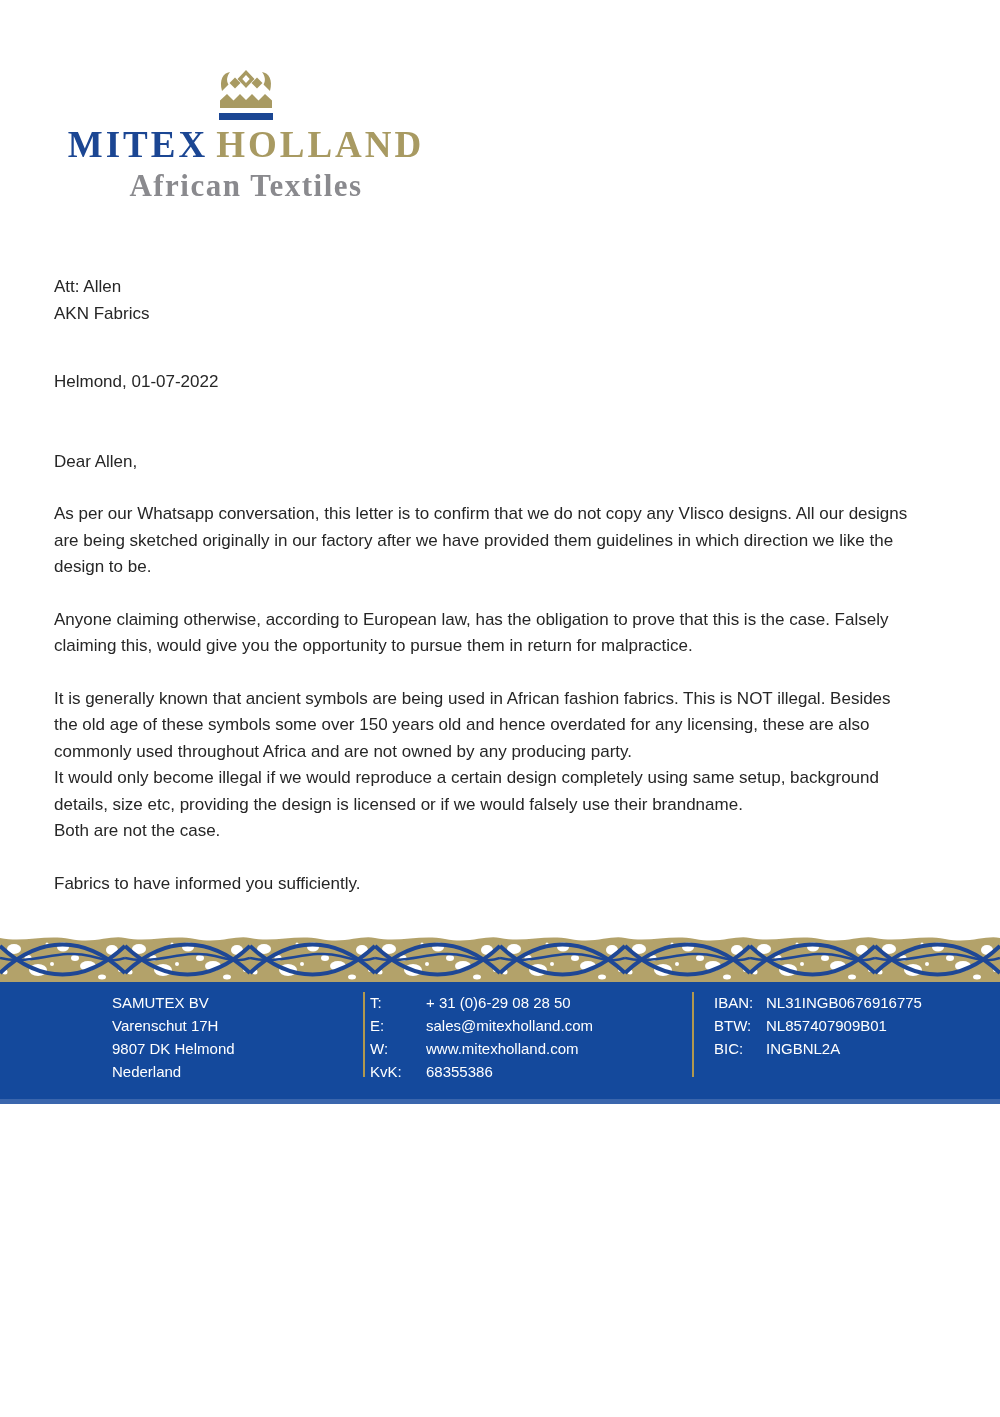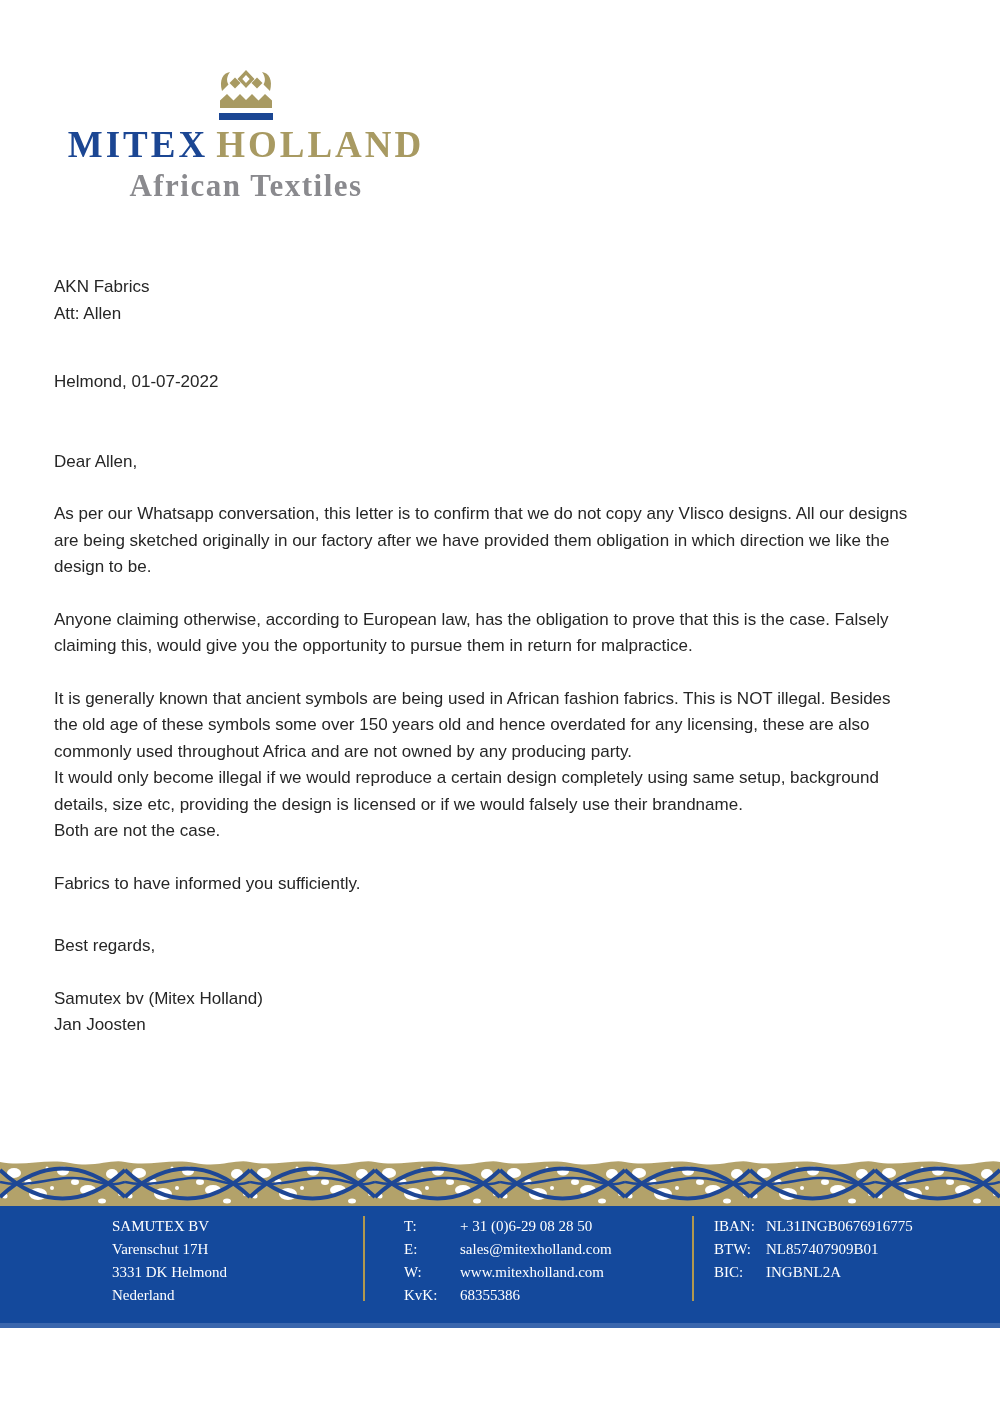--- a/index.html
+++ b/index.html
@@ -3,21 +3,21 @@
 <meta charset="utf-8">
 <style>
   html, body {
     margin: 0;
     padding: 0;
     background: #ffffff;
   }
   .page {
     position: relative;
     width: 1000px;
-    height: 1328px;
+    height: 1104px;
     background: #ffffff;
     overflow: hidden;
     font-family: "Liberation Sans", sans-serif;
   }
 
   
   .logo-block {
     padding-top: 68px;
     margin-left: 54px;
     width: 384px;
@@ -74,23 +74,23 @@
     width: 1000px;
     height: 47px;
   }
   .footer-bar {
     position: relative;
     height: 122px;
     background: #14499c;
     color: #ffffff;
     font-size: 15px;
   }
-  .fcol { position: absolute; top: 9px; line-height: 23px; font-family: Liberation Serif, serif; }
+  .fcol { position: absolute; top: 9px; line-height: 23px; }
   .f-address { left: 112px; }
-  .f-contact { left: 404px; }
+  .f-contact { left: 370px; }
   .f-bank    { left: 714px; }
   .fdivider {
     position: absolute;
     top: 10px;
     width: 2px;
     height: 85px;
     background: #b1984f;
   }
   .fdivider.d1 { left: 363px; }
   .fdivider.d2 { left: 692px; }
@@ -127,29 +127,29 @@
       <rect x="1" y="45" width="54" height="7" fill="#1b4693"></rect>
     </svg>
     <div class="wordmark">
       <span class="w1">MITEX</span><span class="w2">HOLLAND</span>
     </div>
     <div class="tagline">African Textiles</div>
   </header>
 
   <main class="letter">
     <div class="recipient">
+      <div>Att: Allen</div>
       <div>AKN Fabrics</div>
-      <div>Att: Allen</div>
     </div>
 
     <div class="dateline">Helmond, 01-07-2022</div>
 
     <div class="salutation">Dear Allen,</div>
 
-    <p class="para">As per our Whatsapp conversation, this letter is to confirm that we do not copy any Vlisco designs. All our designs are being sketched originally in our factory after we have provided them obligation in which direction we like the design to be.</p>
+    <p class="para">As per our Whatsapp conversation, this letter is to confirm that we do not copy any Vlisco designs. All our designs are being sketched originally in our factory after we have provided them guidelines in which direction we like the design to be.</p>
     <p class="para">Anyone claiming otherwise, according to European law, has the obligation to prove that this is the case. Falsely claiming this, would give you the opportunity to pursue them in return for malpractice.</p>
     <p class="para">It is generally known that ancient symbols are being used in African fashion fabrics. This is NOT illegal. Besides the old age of these symbols some over 150 years old and hence overdated for any licensing, these are also commonly used throughout Africa and are not owned by any producing party.
 It would only become illegal if we would reproduce a certain design completely using same setup, background details, size etc, providing the design is licensed or if we would falsely use their brandname.
 Both are not the case.</p>
     <p class="para">Fabrics to have informed you sufficiently.</p>
 
     <div class="closing">Best regards,</div>
 
     <div class="signature">
       <div>Samutex bv (Mitex Holland)</div>
@@ -182,21 +182,21 @@
         </pattern>
       </defs>
       <rect width="1000" height="47" fill="url(#tex)"></rect>
     </svg>
 
     <div class="footer-bar">
 
       <div class="fcol f-address">
         <div>SAMUTEX BV</div>
         <div>Varenschut 17H</div>
-        <div>3331 DK Helmond</div>
+        <div>9807 DK Helmond</div>
         <div>Nederland</div>
       </div>
 
       <div class="fdivider d1"></div>
 
       <div class="fcol f-contact">
         <div class="frow">
           <span class="flabel">T:</span><span class="fvalue">+ 31 (0)6-29 08 28 50</span>
         </div>
         <div class="frow">

